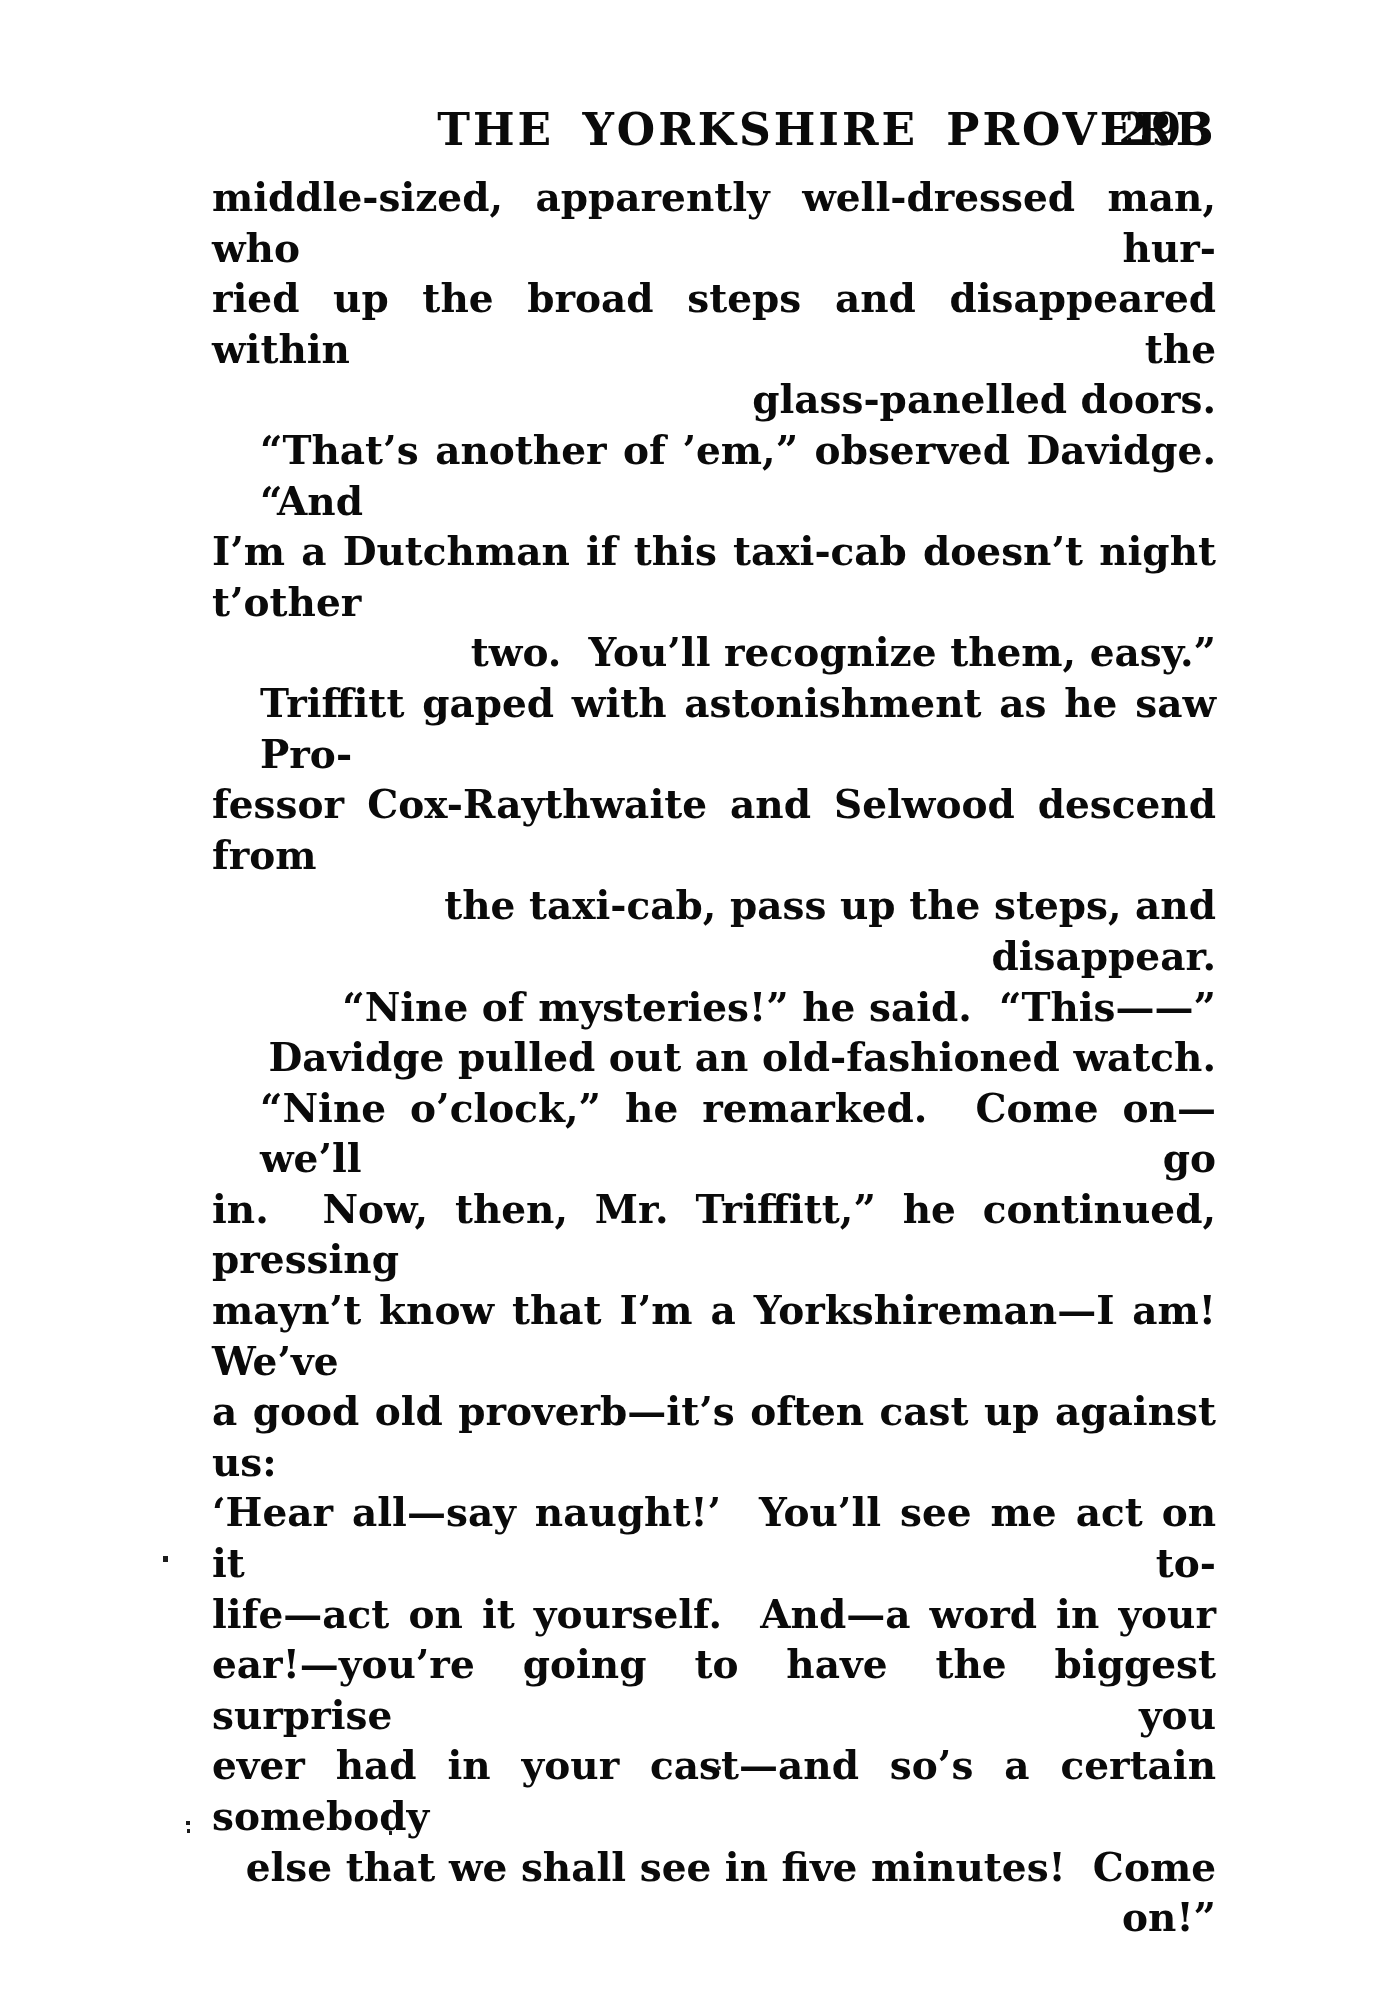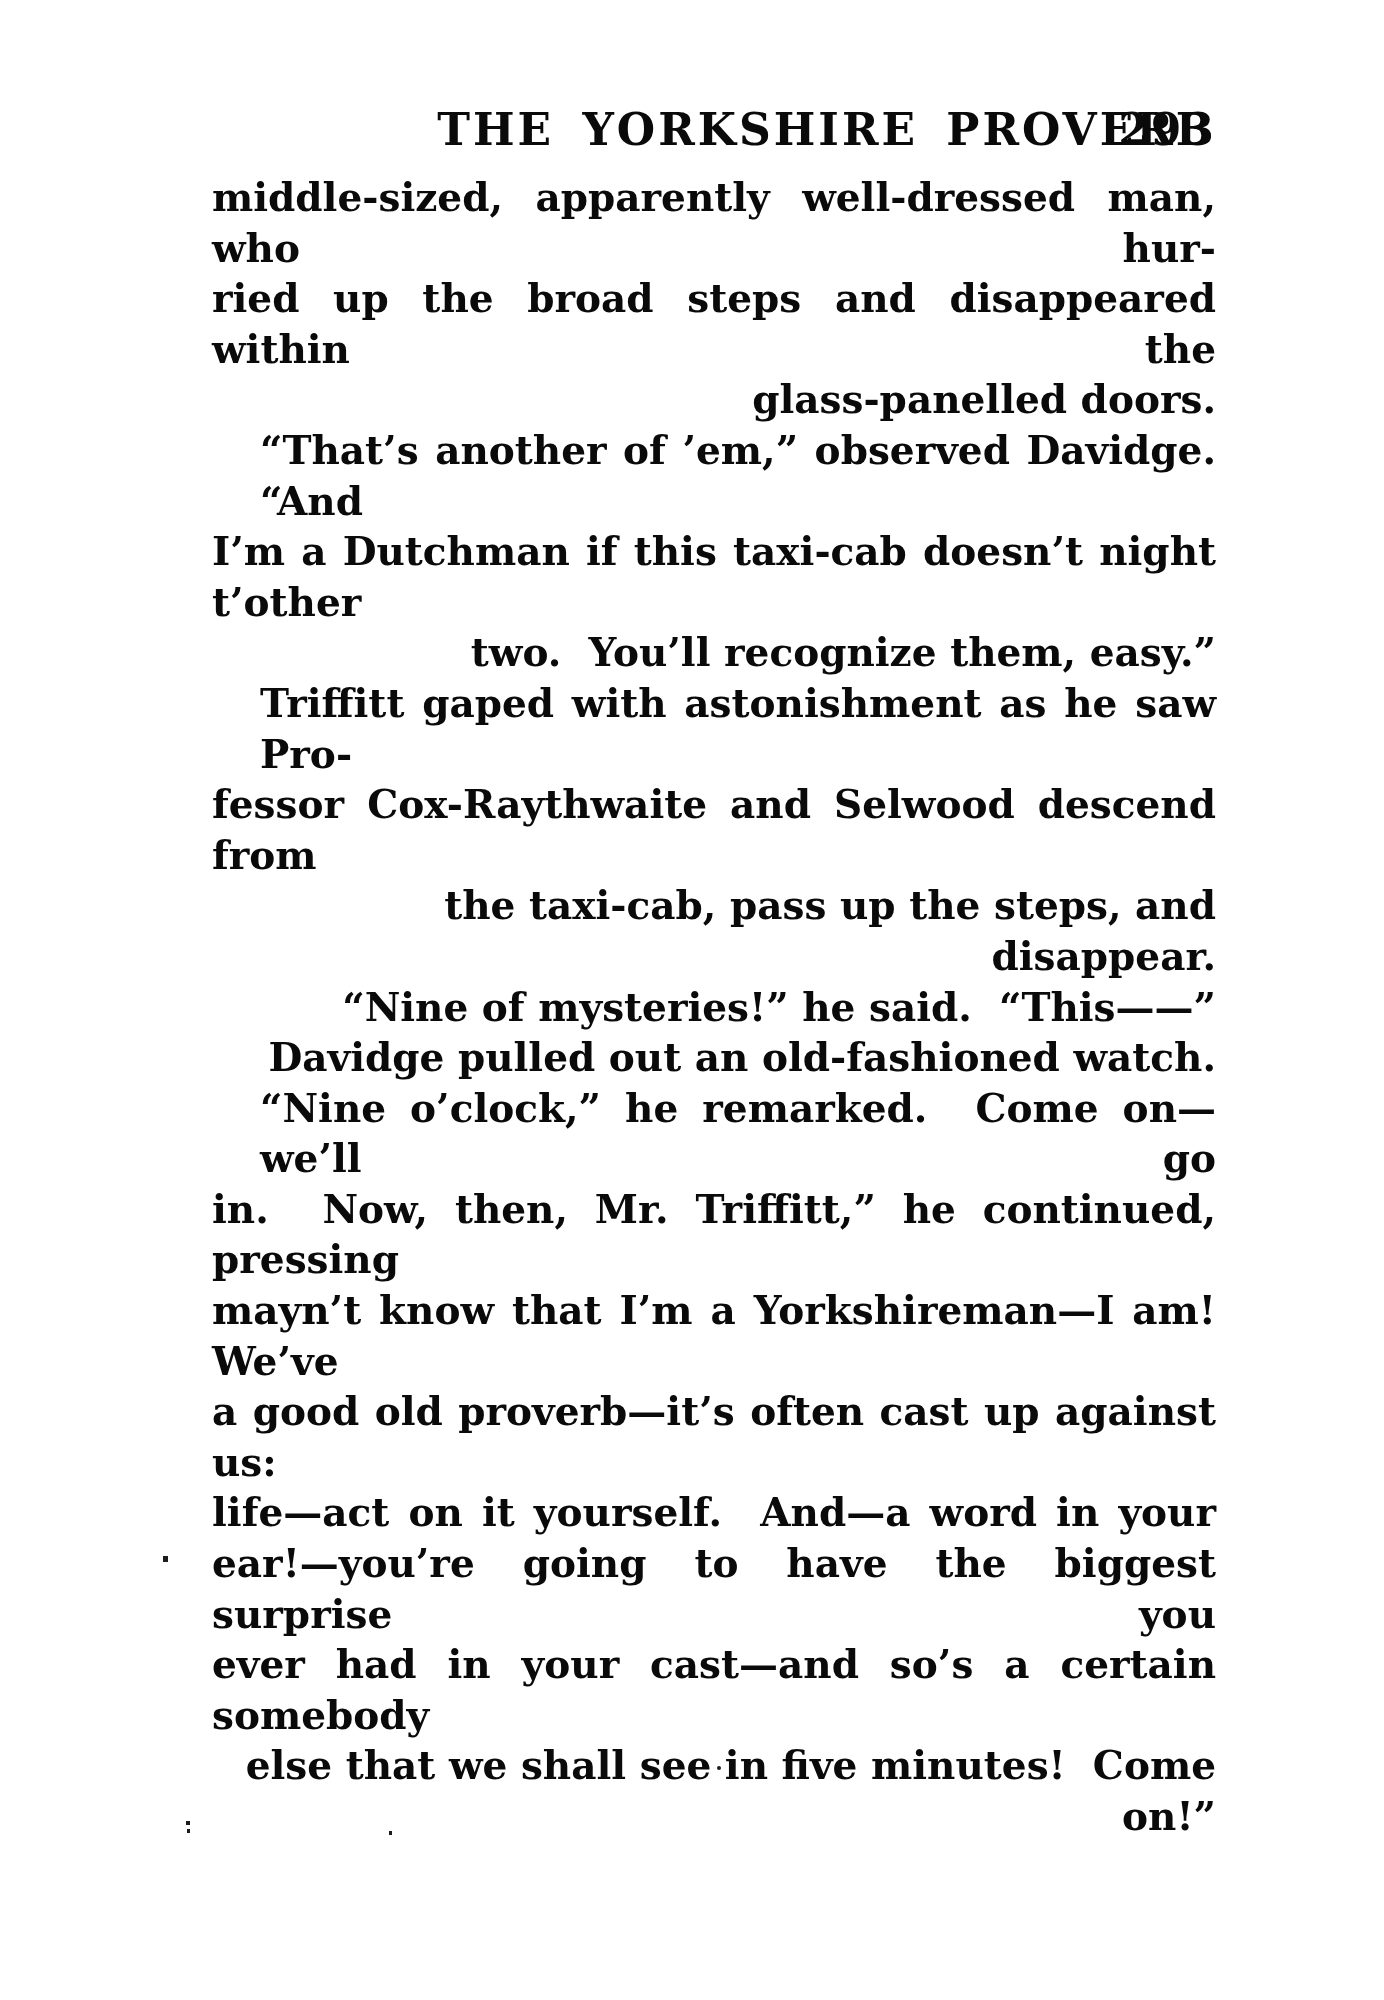--- a/index.html
+++ b/index.html
@@ -75,20 +75,21 @@
     <div class="line">two.  You’ll recognize them, easy.”</div>
     <div class="line j ind">Triffitt gaped with astonishment as he saw Pro-</div>
     <div class="line j">fessor Cox-Raythwaite and Selwood descend from</div>
     <div class="line">the taxi-cab, pass up the steps, and disappear.</div>
     <div class="line ind">“Nine of mysteries!” he said.  “This——”</div>
     <div class="line ind">Davidge pulled out an old-fashioned watch.</div>
     <div class="line j ind">“Nine o’clock,” he remarked.  Come on—we’ll go</div>
     <div class="line j">in.  Now, then, Mr. Triffitt,” he continued, pressing</div>
     <div class="line j">mayn’t know that I’m a Yorkshireman—I am!  We’ve</div>
     <div class="line j">a good old proverb—it’s often cast up against us:</div>
+    <div class="line j">‘Hear all—say naught!’  You’ll see me act on it to-</div>
     <div class="line j">life—act on it yourself.  And—a word in your</div>
     <div class="line j">ear!—you’re going to have the biggest surprise you</div>
     <div class="line j">ever had in your cast—and so’s a certain somebody</div>
     <div class="line">else that we shall see in five minutes!  Come on!”</div>
   </div>
 
 <div class="speck" id="speck-1"></div>
 <div class="speck" id="speck-2"></div>
 <div class="speck" id="speck-3a"></div>
 <div class="speck" id="speck-3b"></div>

